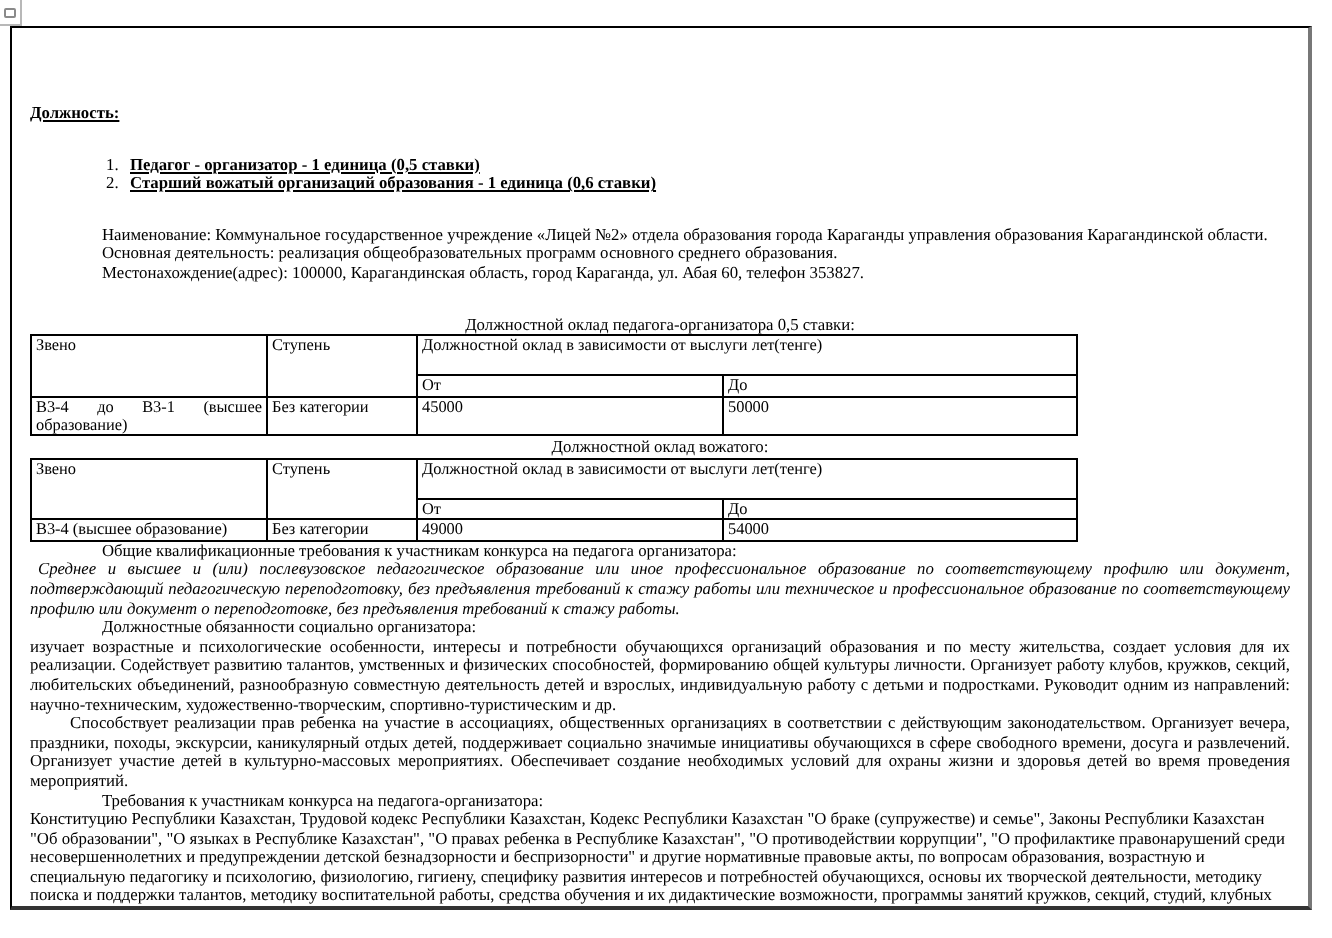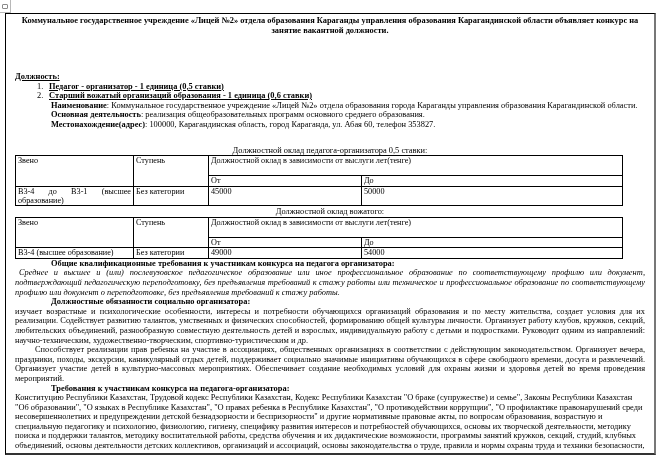--- a/index.html
+++ b/index.html
@@ -7,42 +7,41 @@
          font-family: "Liberation Serif", "DejaVu Serif", serif; color: #000; }
   .broken-img { position: absolute; left: 0; top: 0; width: 11px; height: 13px;
                 border-right: 1px solid #b8b8b8; border-bottom: 1px solid #b8b8b8; box-sizing: border-box; }
   .broken-img::after { content: ""; position: absolute; left: 2px; top: 4px; width: 4px; height: 3px;
                        border: 1px solid #8a8a8a; border-radius: 1px; }
   .doc { position: absolute; left: 5px; top: 13px; width: 651px; height: 442px;
          border: 1px solid #000; border-right: 2px solid #777; border-bottom: 2px solid #333;
          box-sizing: border-box; padding: 2px 9px 0 9px; font-size: 8.4px; line-height: 9.6px; overflow: hidden; }
   .title { text-align: center; font-weight: bold; font-size: 8.4px; line-height: 10px; margin: 0 0 12px 0; }
   .u { text-decoration: underline; font-weight: bold; margin-top: 36px; }
-  .pos-list { margin: 0; padding: 0 0 0 22px; list-style: none; }
+  .pos-list { margin: 16px; padding: 0 0 0 22px; list-style: none; }
   .pos-list li { font-weight: bold; text-decoration: underline; line-height: 9.6px; }
   .pos-list li span.num { display: inline-block; width: 12px; text-decoration: none; font-weight: normal; }
-  .b { font-weight: bold; padding-left: 36px; }
+  .b { font-weight: normal; padding-left: 36px; }
   .tcap { text-align: center; font-weight: normal; margin-top: 5px; line-height: 9.6px; }
-  table.sal { border-collapse: collapse; width: 608px; font-size: 8.2px; line-height: 9.4px; }
+  table.sal { border-collapse: collapse; width: 524px; font-size: 8.2px; line-height: 9.4px; }
   table.sal td { border: 1px solid #000; padding: 0 2px; vertical-align: top; }
   table.sal td.c1 { width: 113px; }
   table.sal td.c2 { width: 70px; }
   table.sal td.c3 { width: 148px; }
   .just { text-align: justify; }
   .ind { text-indent: 4px; font-style: italic; }
   .ind2 { text-indent: 20px; }
   p { margin: 0; }
 </style>
 </head>
 <body>
 
 <div class="broken-img"></div>
 
 <div class="doc">
-  <p class="title">Коммунальное государственное учреждение «Лицей №2» отдела образования Караганды управления образования Карагандинской области объявляет конкурс на занятие вакантной должности.</p>
 
   <div class="u">Должность:</div>
   <ul class="pos-list">
     <li><span class="num">1.</span><span>Педагог - организатор - 1 единица (0,5 ставки)</span></li>
     <li><span class="num">2.</span><span>Старший вожатый организаций образования - 1 единица (0,6 ставки)</span></li>
   </ul>
 
   <p><span class="b">Наименование</span><span>: Коммунальное государственное учреждение «Лицей №2» отдела образования города Караганды управления образования Карагандинской области.</span></p>
   <p><span class="b">Основная деятельность</span><span>: реализация общеобразовательных программ основного среднего образования.</span></p>
   <p><span class="b">Местонахождение(адрес)</span><span>: 100000, Карагандинская область, город Караганда, ул. Абая 60, телефон 353827.</span></p>

